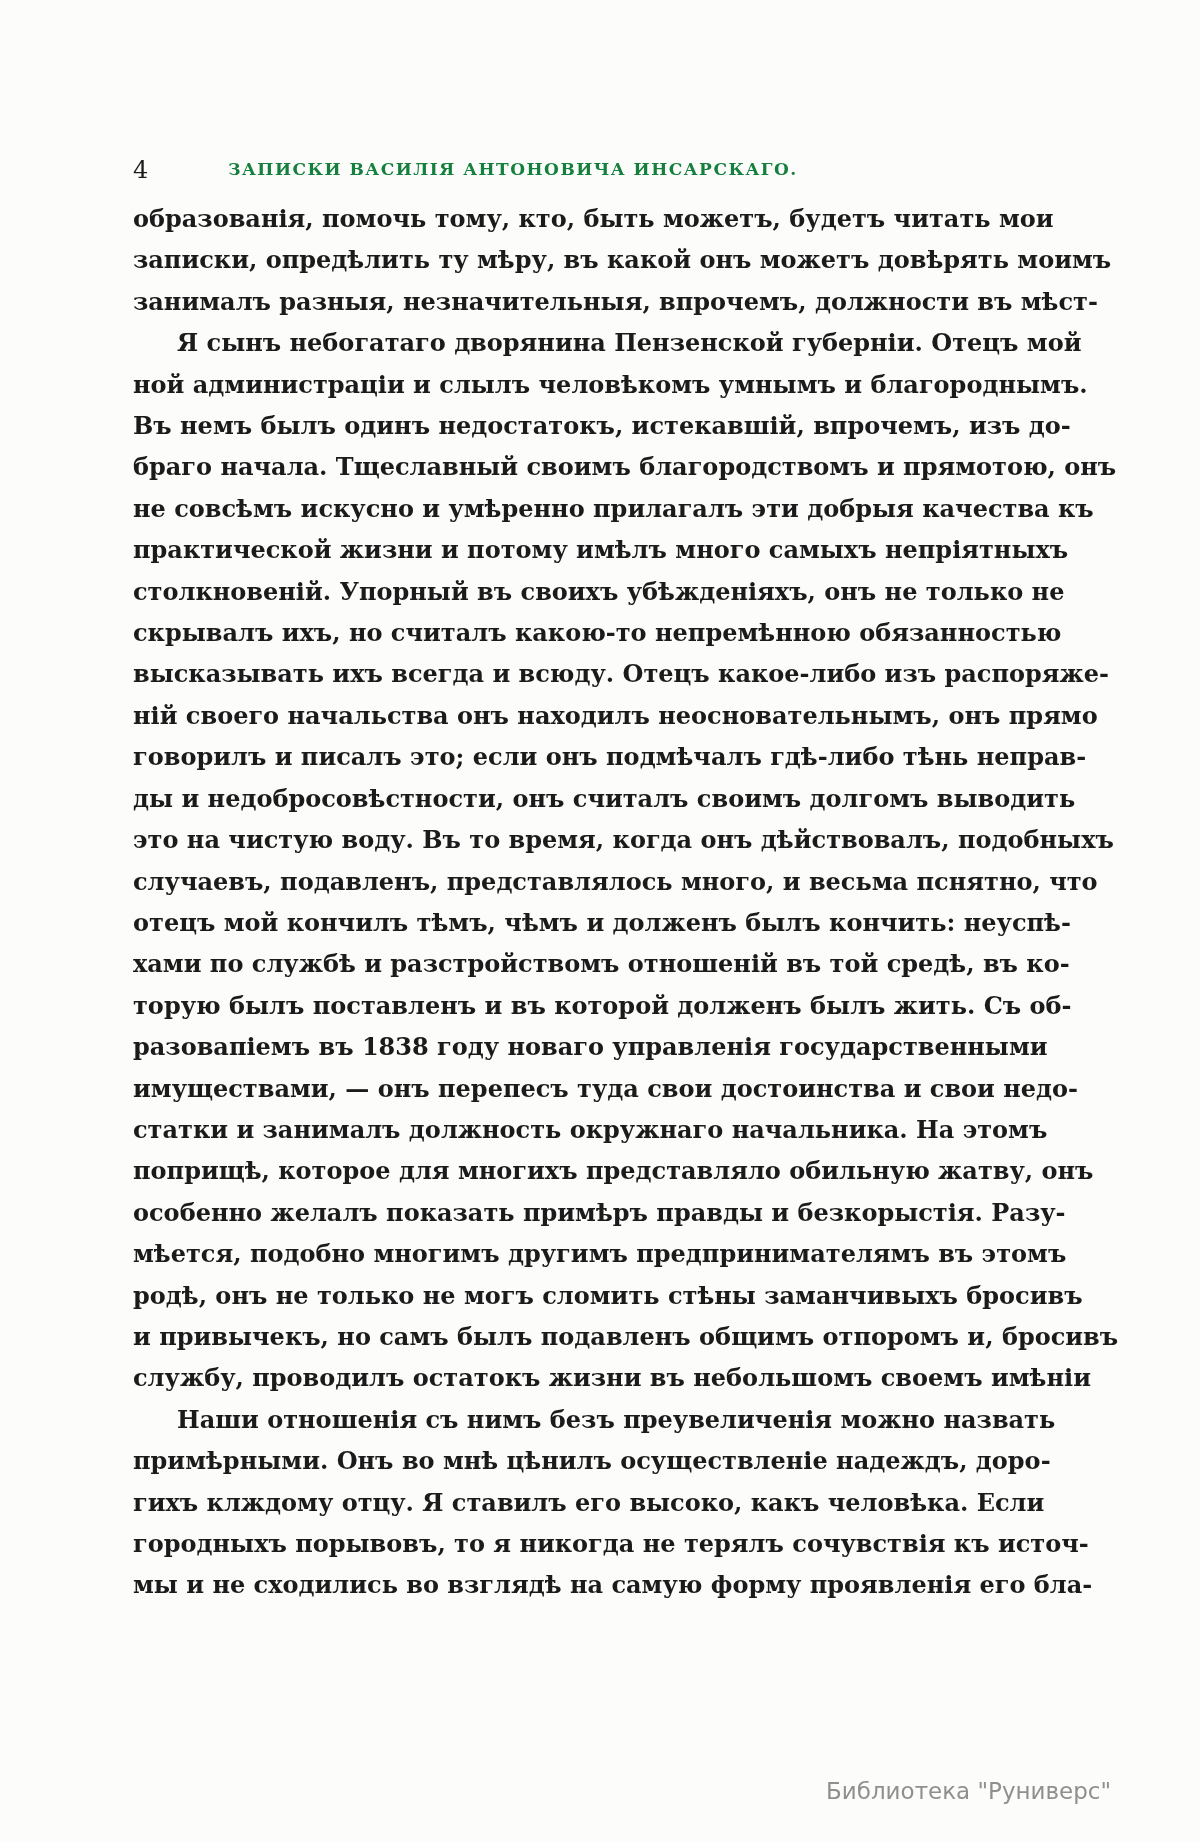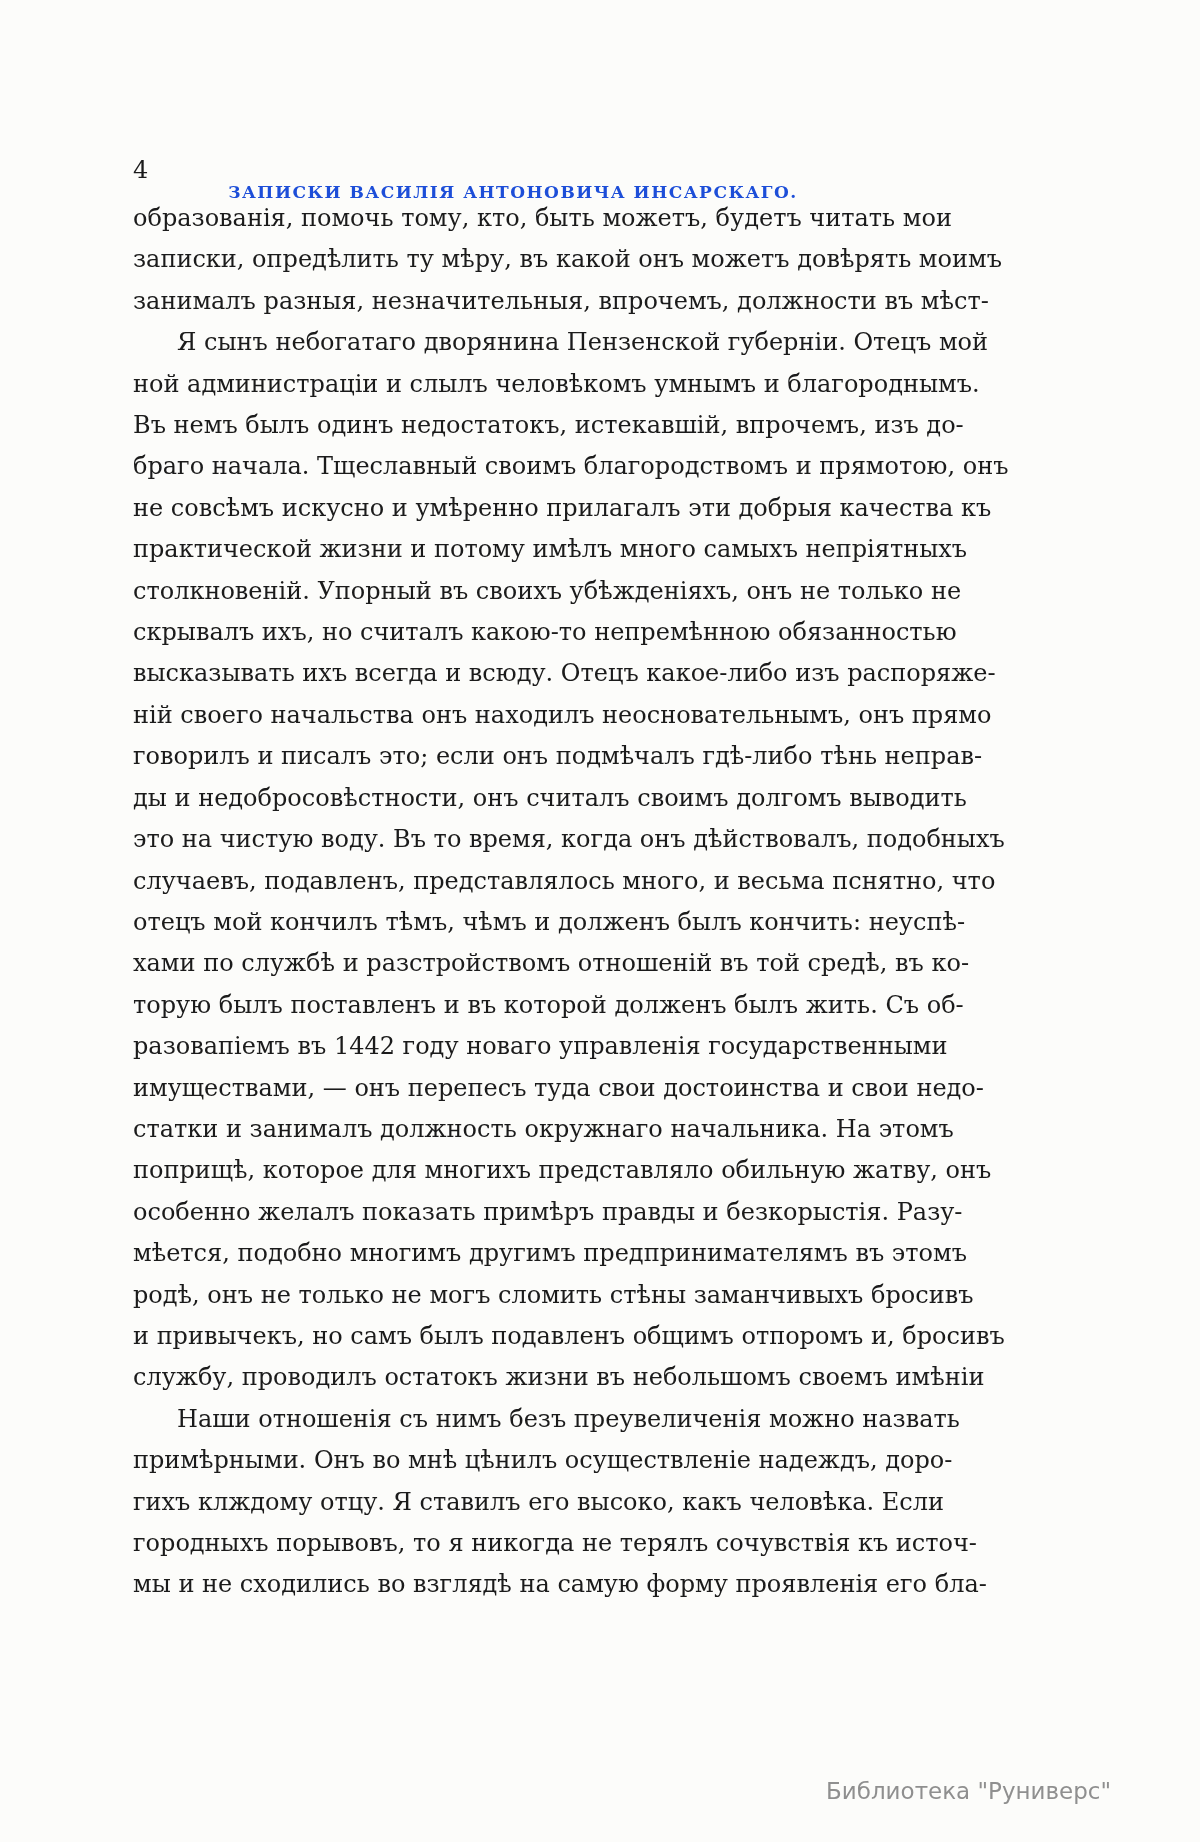--- a/index.html
+++ b/index.html
@@ -31,31 +31,31 @@
   }
   .running-title {
     position: absolute;
     left: 0;
     top: 3px;
     width: 760px;
     text-align: center;
     font-size: 17px;
     letter-spacing: 1.5px;
     font-weight: bold;
-    color: #1d4ed8;
+    color: #15803d;
     white-space: nowrap;
-    margin-top: 23px;
   }
   .page-body {
     position: absolute;
     left: 133px;
     top: 198px;
     width: 797px;
     font-size: 24px;
     line-height: 41.4px;
+    font-weight: bold;
   }
   .line {
     text-align: justify;
     text-align-last: justify;
     white-space: nowrap;
     overflow: visible;
   }
   .line.no-just {
     text-align-last: left;
   }
@@ -98,21 +98,21 @@
       <div class="line">скрывалъ ихъ, но считалъ какою-то непремѣнною обязанностью</div>
       <div class="line">высказывать ихъ всегда и всюду. Отецъ какое-либо изъ распоряже-</div>
       <div class="line">ній своего начальства онъ находилъ неосновательнымъ, онъ прямо</div>
       <div class="line">говорилъ и писалъ это; если онъ подмѣчалъ гдѣ-либо тѣнь неправ-</div>
       <div class="line">ды и недобросовѣстности, онъ считалъ своимъ долгомъ выводить</div>
       <div class="line">это на чистую воду. Въ то время, когда онъ дѣйствовалъ, подобныхъ</div>
       <div class="line">случаевъ, подавленъ, представлялось много, и весьма пснятно, что</div>
       <div class="line">отецъ мой кончилъ тѣмъ, чѣмъ и долженъ былъ кончить: неуспѣ-</div>
       <div class="line">хами по службѣ и разстройствомъ отношеній въ той средѣ, въ ко-</div>
       <div class="line">торую былъ поставленъ и въ которой долженъ былъ жить. Съ об-</div>
-      <div class="line">разовапіемъ въ 1442 году новаго управленія государственными</div>
+      <div class="line">разовапіемъ въ 1838 году новаго управленія государственными</div>
       <div class="line">имуществами, — онъ перепесъ туда свои достоинства и свои недо-</div>
       <div class="line">статки и занималъ должность окружнаго начальника. На этомъ</div>
       <div class="line">поприщѣ, которое для многихъ представляло обильную жатву, онъ</div>
       <div class="line">особенно желалъ показать примѣръ правды и безкорыстія. Разу-</div>
       <div class="line">мѣется, подобно многимъ другимъ предпринимателямъ въ этомъ</div>
       <div class="line">родѣ, онъ не только не могъ сломить стѣны заманчивыхъ бросивъ</div>
       <div class="line">и привычекъ, но самъ былъ подавленъ общимъ отпоромъ и, бросивъ</div>
       <div class="line">службу, проводилъ остатокъ жизни въ небольшомъ своемъ имѣніи</div>
       <div class="line indent">Наши отношенія съ нимъ безъ преувеличенія можно назвать</div>
       <div class="line">примѣрными. Онъ во мнѣ цѣнилъ осуществленіе надеждъ, доро-</div>

